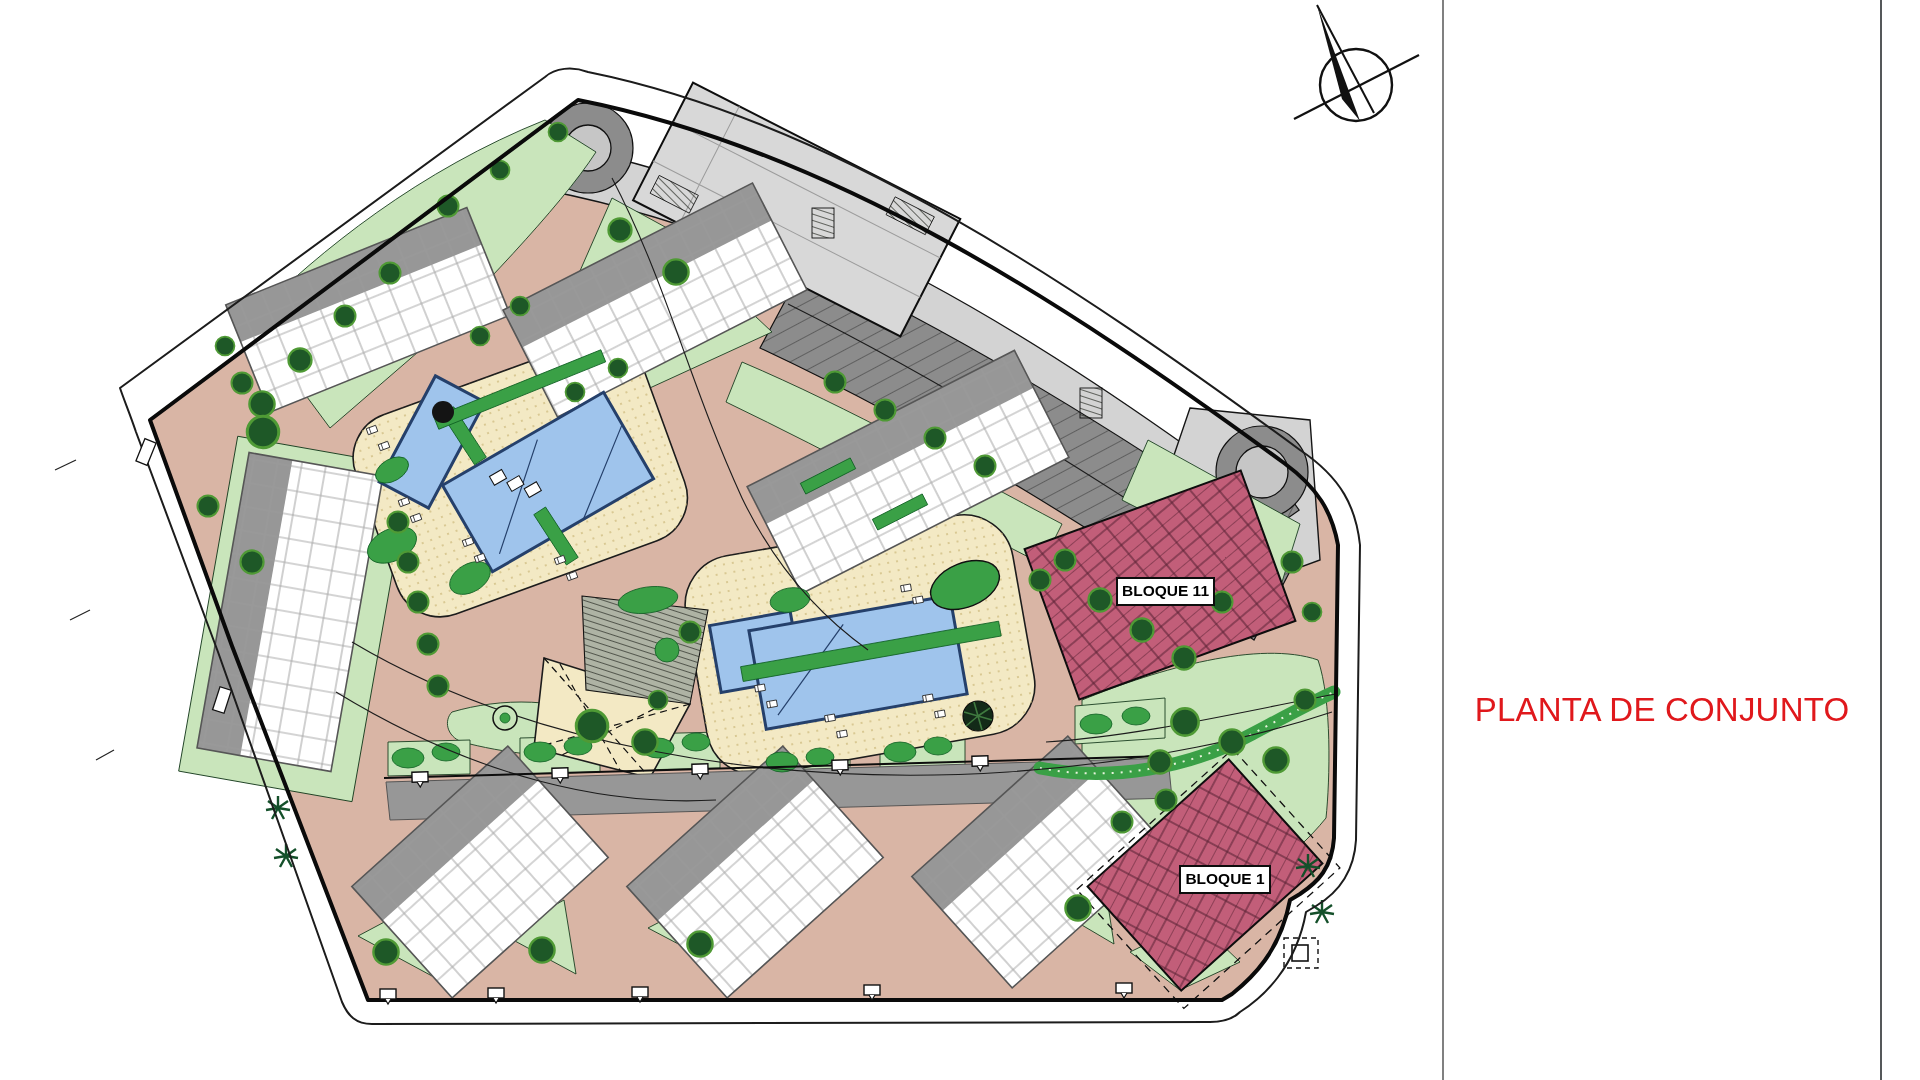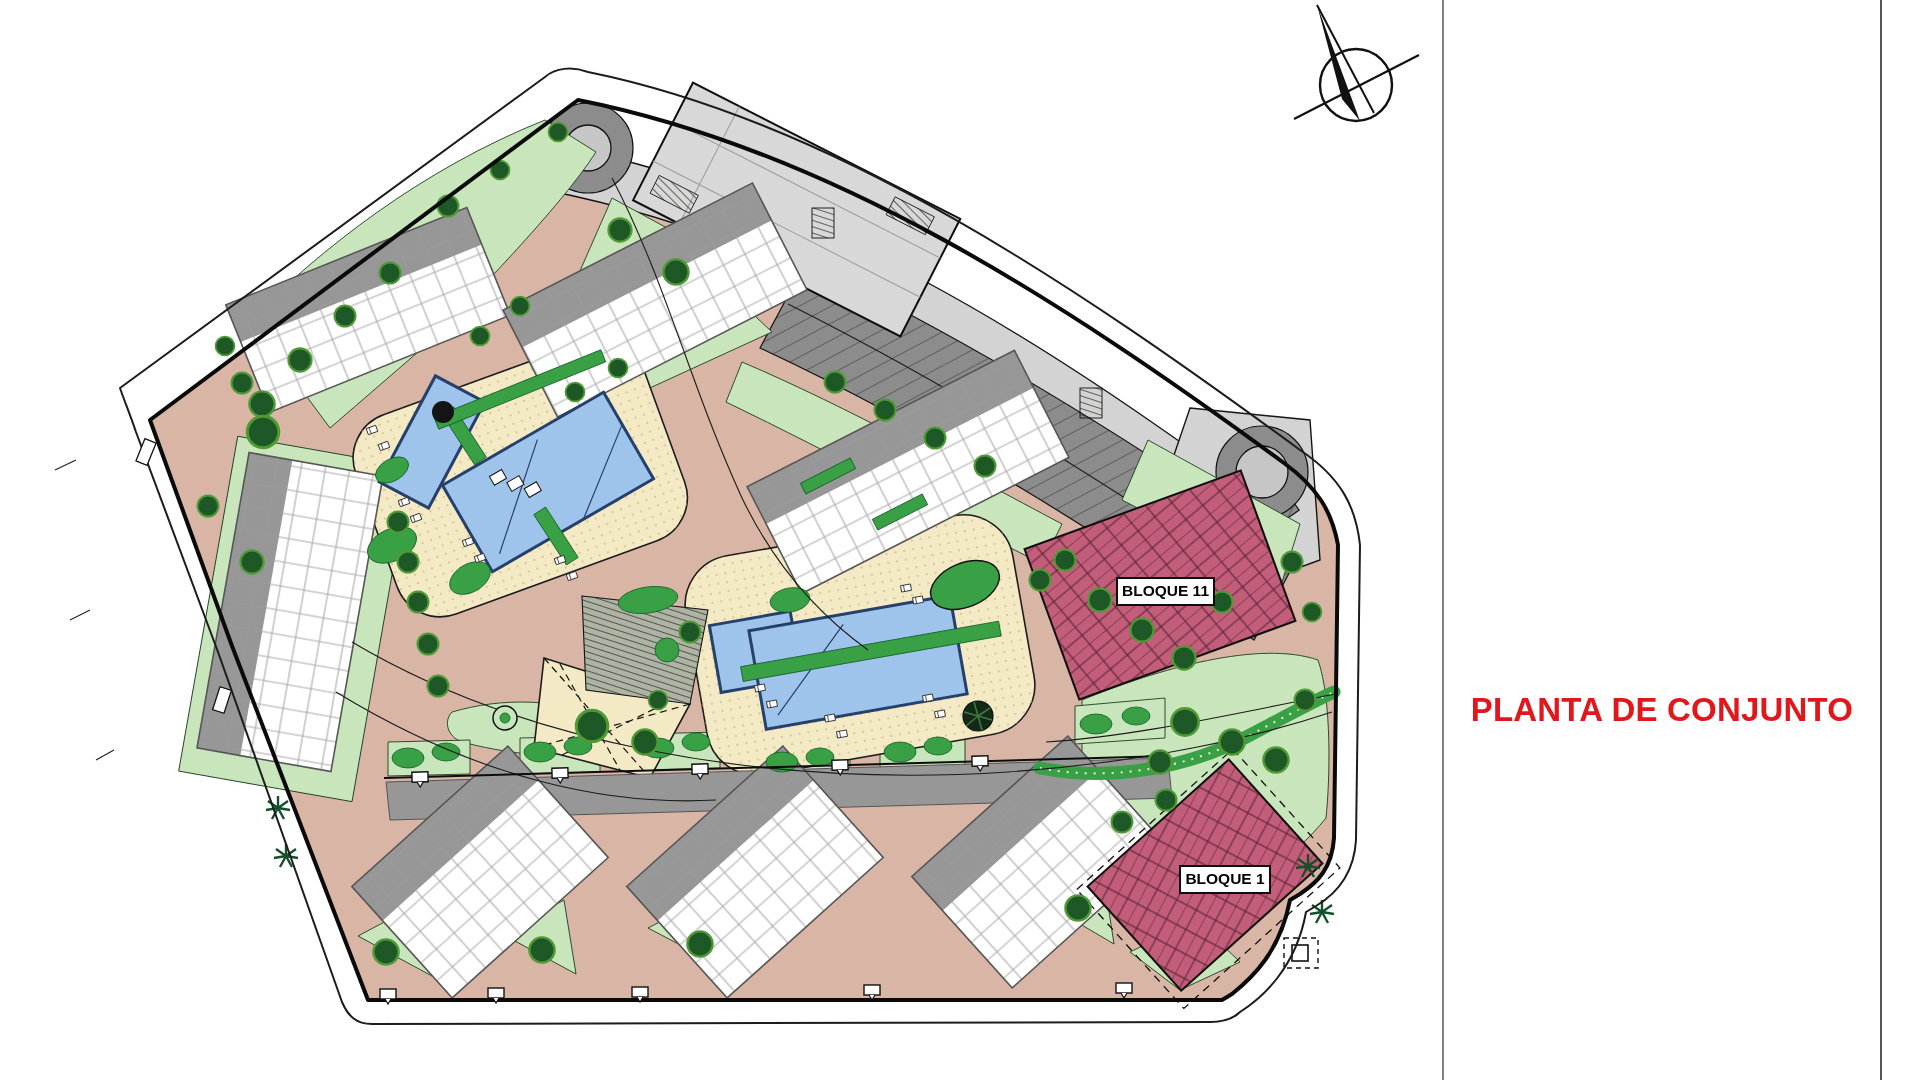--- a/index.html
+++ b/index.html
@@ -19,21 +19,21 @@
   .f-roof{fill:var(--roof,#979797);}
   .f-block{fill:var(--block-highlight,#C25E79);stroke:#0d0d0d;stroke-width:2;}
   .f-bigb{fill:var(--big-building,#D8D8D8);stroke:#0e0e0e;stroke-width:2;}
   .f-rcenter{fill:var(--roundabout-center,#C6C6C6);stroke:#111;stroke-width:1.3;}
   .bstroke{fill:none;stroke:#565656;stroke-width:1.6;}
   .kerb{stroke:#1c1c1c;stroke-width:1.1;fill:none;}
   .dashline{stroke:#111;stroke-width:1.2;fill:none;stroke-dasharray:7 5;}
   .lbl-box{fill:#fff;stroke:#0d0d0d;stroke-width:2;}
   .lbl-text{font:600 15.5px "Liberation Sans",sans-serif;fill:#000;}
   #title-block{position:absolute;left:1445px;top:688px;width:434px;text-align:center;
-    color:var(--title-red,#E0181C);font-weight:bold;font-size:33px;line-height:1.32;letter-spacing:.2px;}
+    color:var(--title-red,#E0181C);font-weight:normal;font-size:33px;line-height:1.32;letter-spacing:.2px;}
   .vline{position:absolute;top:0;height:1080px;width:2px;}
   #vline1{left:1442px;background:#808080;}
   #vline2{left:1880px;background:#55585A;}
 </style>
 </head>
 <body>
 
 <div id="stage">
 <svg id="plan-svg" width="1920" height="1080" viewBox="0 0 1920 1080" xmlns="http://www.w3.org/2000/svg">
   <defs>

